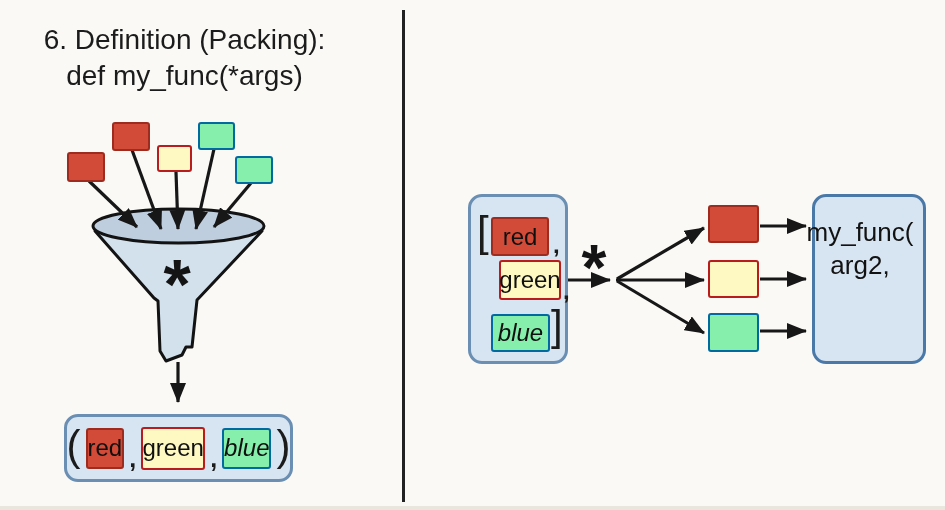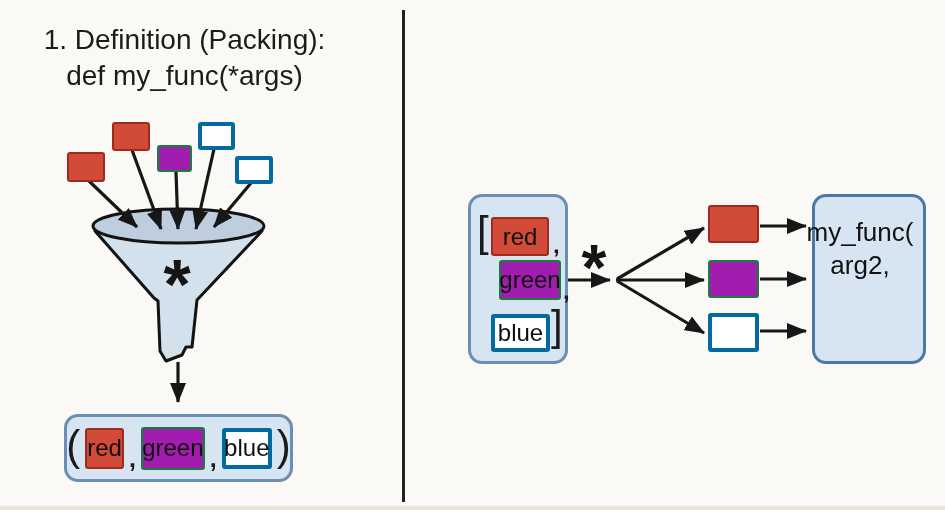--- a/index.html
+++ b/index.html
@@ -9,22 +9,22 @@
     font-family:"Liberation Sans", "DejaVu Sans", sans-serif;
     color:#1b1b1b;
   }
   .abs{position:absolute;}
   .title{ text-align:center; font-size:28px; line-height:36px; color:#1b1b1b;}
   .diagram-svg{ position:absolute; left:0; top:0; width:945px; height:510px; }
   .chip{
     position:absolute; box-sizing:border-box; border-radius:3px;
   }
   .chip.red{ background:#d24b38; border:2px solid #9e2c1e; }
-  .chip.green{ background:#a21caf; border:2px solid #15803d; }
-  .chip.blue{ background:#ffffff; border:4px solid #0369a1; }
+  .chip.green{ background:#fef9c3; border:2px solid #b91c1c; }
+  .chip.blue{ background:#86efac; border:2px solid #0369a1;font-style:italic; }
   .chip .lbl{
     display:flex; align-items:center; justify-content:center;
     width:100%; height:100%; font-size:24px; color:#101010;
   }
   .container-box{
     position:absolute; box-sizing:border-box;
     background:#d7e4f1; border:3px solid #6a8fb2; border-radius:14px;
   }
   .tuple-row{
     display:flex; align-items:center; justify-content:center;
@@ -73,21 +73,21 @@
       <line x1="617" y1="281" x2="704" y2="333" marker-end="url(#ah)"></line>
       <line x1="760" y1="226" x2="806" y2="226" marker-end="url(#ah)"></line>
       <line x1="760" y1="279" x2="806" y2="279" marker-end="url(#ah)"></line>
       <line x1="760" y1="331" x2="806" y2="331" marker-end="url(#ah)"></line>
     </g>
   </svg>
 
   <div class="divider" style="left:402px; top:10px; width:2.5px; height:492px;"></div>
 
   <div class="abs title" style="left:12px; top:22px; width:345px;">
-    <div>1. Definition (Packing):</div>
+    <div>6. Definition (Packing):</div>
     <div>def my_func(*args)</div>
   </div>
 
   <div class="chip red" style="left:67px;  top:152px; width:38px; height:30px;"></div>
   <div class="chip red" style="left:112px; top:122px; width:38px; height:29px;"></div>
   <div class="chip green" style="left:157px; top:145px; width:35px; height:27px;"></div>
   <div class="chip blue" style="left:198px; top:122px; width:37px; height:28px;"></div>
   <div class="chip blue" style="left:235px; top:156px; width:38px; height:28px;"></div>
 
   <div class="asterisk" style="left:142px; top:250px; width:70px; height:70px; font-size:70px; line-height:70px;">*</div>

